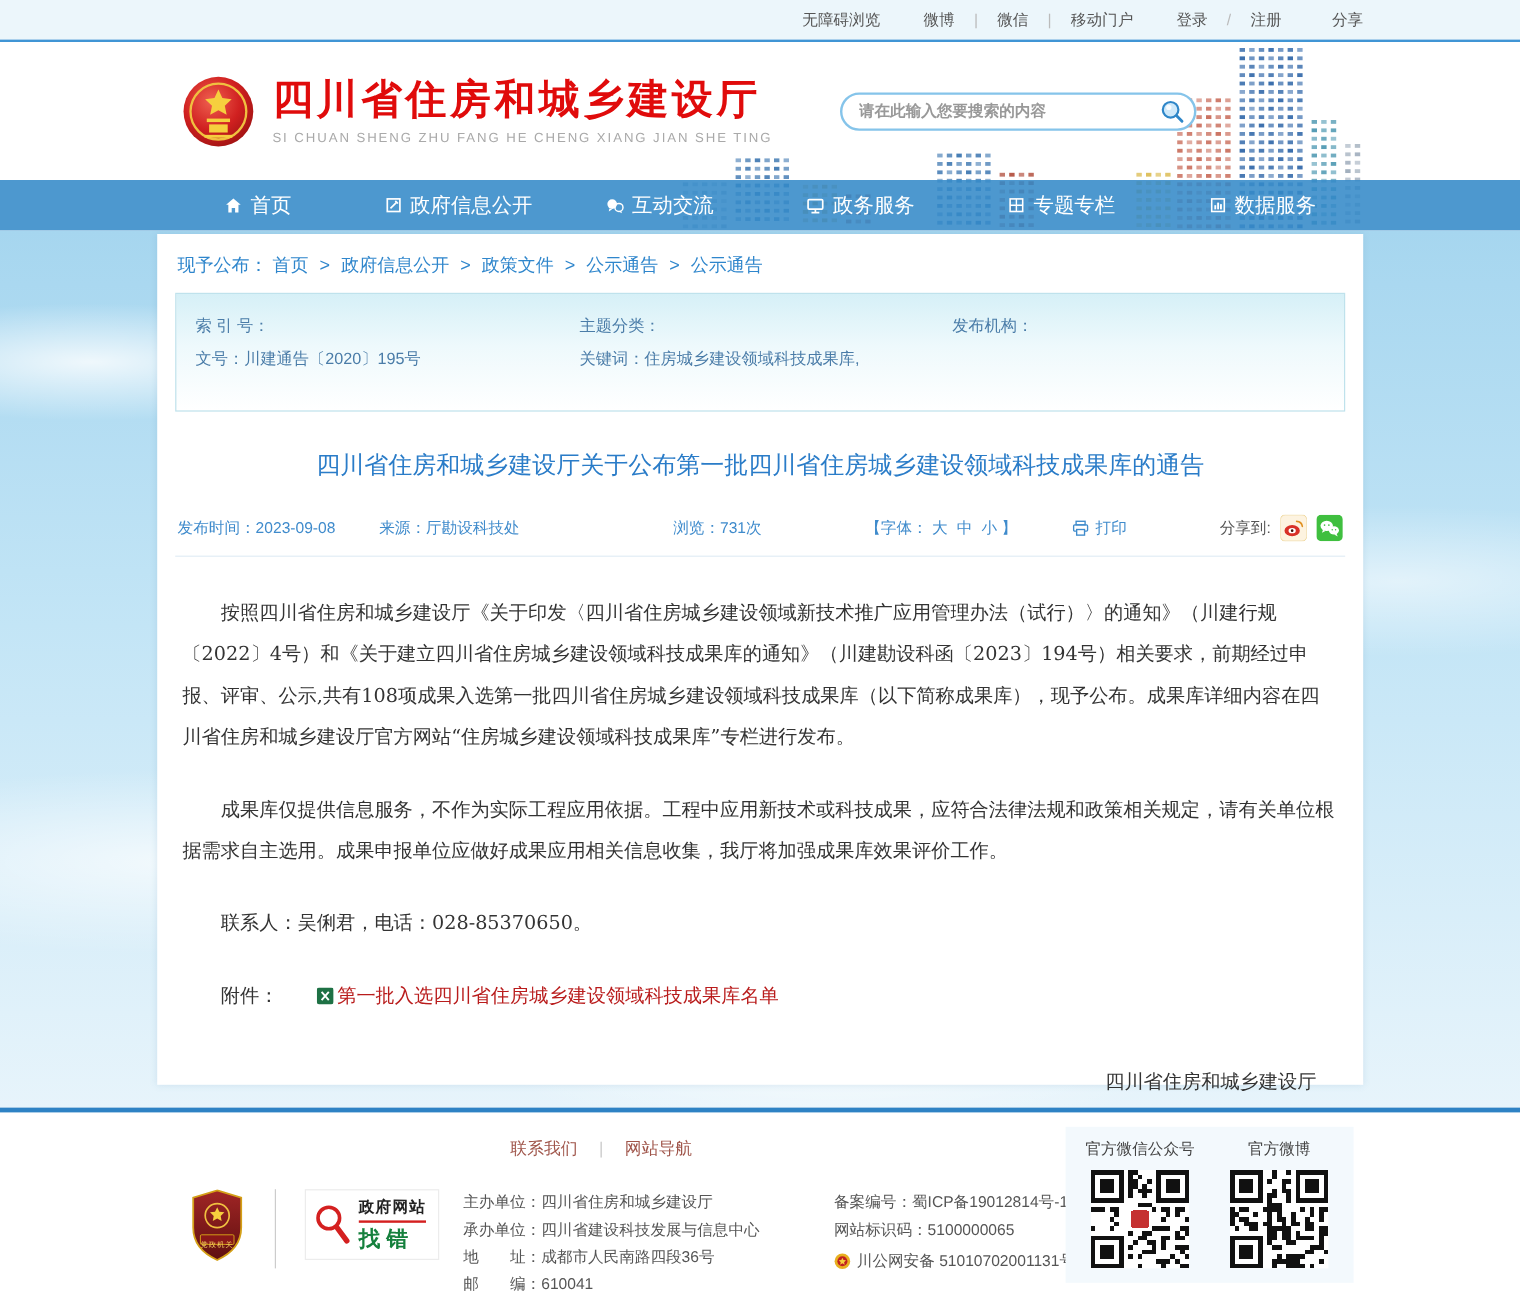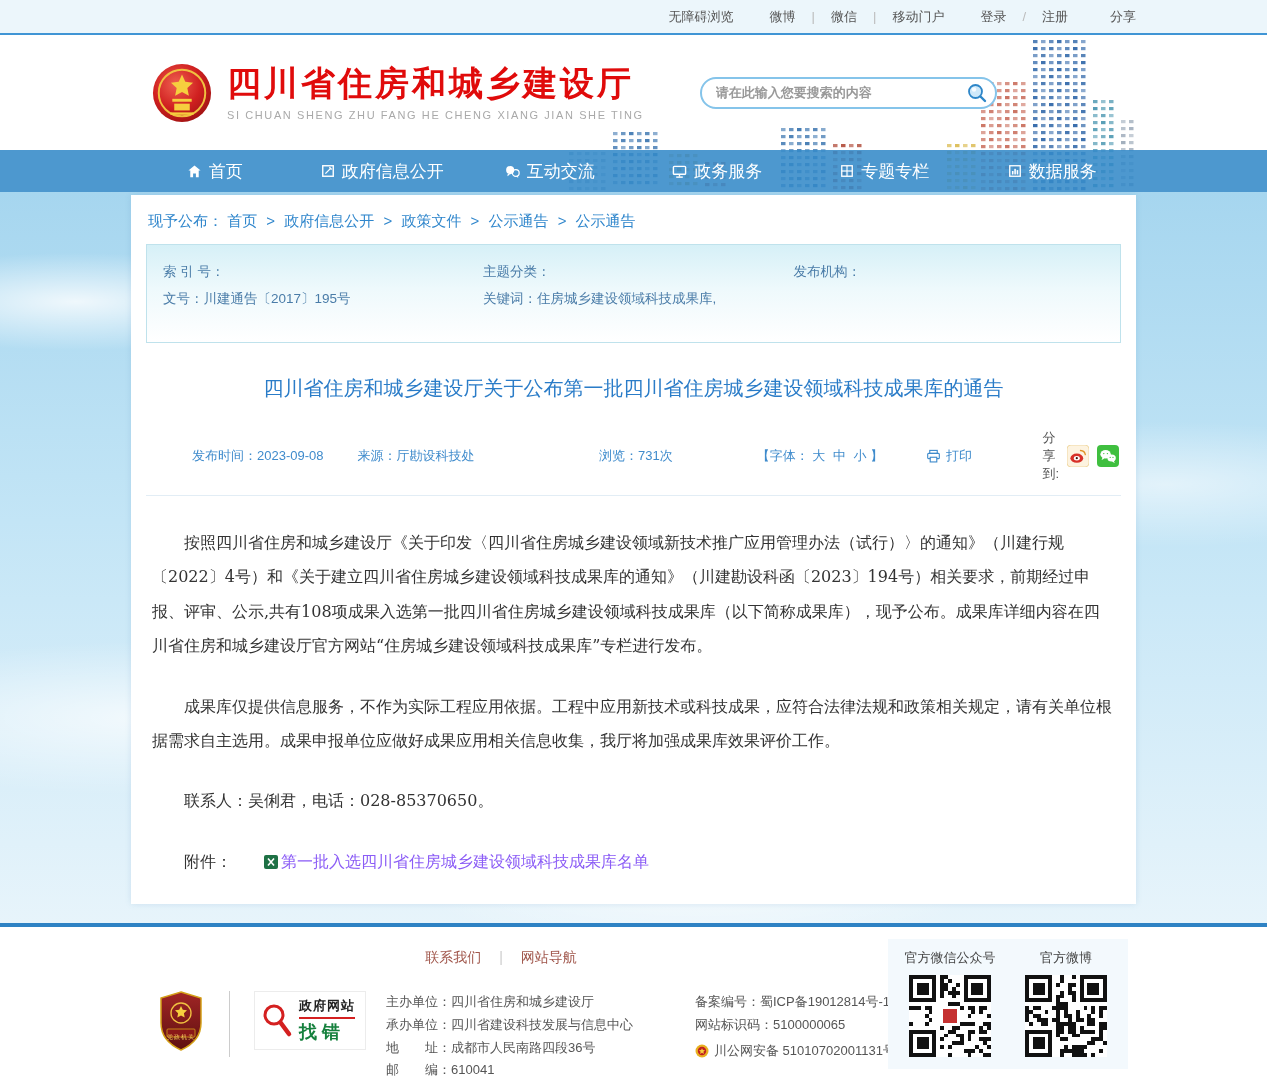--- a/index.html
+++ b/index.html
@@ -59,28 +59,28 @@
     border:1px solid #bfe2ec;
     background:linear-gradient(180deg,#d6f0f7 0%, #eef9fc 45%, #ffffff 100%);
     padding:13px 16px 30px; font-size:13.5px; color:#4a7ca8;
   }
   .meta-row { display:flex; line-height:2.0; }
   .meta-cell-1 { width:34%; } .meta-cell-2 { width:33%; } .meta-cell-3 { width:33%; }
 
   .article-title { text-align:center; font-size:20px; font-weight:normal; color:#2a7cc8; margin:30px 40px 20px; line-height:1.5; }
   .article-meta { display:flex; align-items:center; font-size:13px; color:#3f8bcc; padding:6px 2px 12px; border-bottom:1px solid #e2edf5; }
   .article-meta a { color:#3f8bcc; }
-  .am-publish { width:168px;margin-left:44px; } .am-source { width:245px; } .am-views { width:160px; } .am-font { width:172px; } .am-print { width:118px; display:flex; align-items:center; gap:5px; }
+  .am-publish { width:168px; } .am-source { width:245px; } .am-views { width:160px; } .am-font { width:172px; } .am-print { width:118px; display:flex; align-items:center; gap:5px; }
   .am-share { flex:1; display:flex; align-items:center; justify-content:flex-end; gap:8px; color:#555; }
   .share-icon { width:22px; height:22px; display:inline-flex; cursor:pointer; }
 
   .article-body { font-family:"DejaVu Serif","Liberation Serif",serif; font-size:16px; color:#333; padding:4px 6px 0; }
   .article-body p { text-indent:2em; line-height:2.15; margin-top:26px; }
   .attachment-row { text-indent:2em; line-height:2.15; margin-top:26px; }
-  .attachment-row a { color:#8b5cf6; }
+  .attachment-row a { color:#b91c1c; }
   .excel-icon { display:inline-block; vertical-align:-2px; margin-right:3px; }
   .sig-line { text-align:right; padding-right:18px; margin-top:40px; line-height:1.6; }
   .date-line { text-align:right; padding-right:18px; margin-top:34px; line-height:1.6; }
 
   .related-wrap { margin-top:46px; }
   .related-title { display:inline-block; font-size:15px; color:#e03c2d; padding:0 4px 10px 2px; }
   .related-line { position:relative; height:2px; background:#e9e9e9; }
   .related-line-red { position:absolute; left:0; top:-1px; width:118px; height:4px; background:#e03c2d; }
 
   
@@ -761,21 +761,21 @@
       <a>公示通告</a>
     </div>
 
     <div class="meta-box">
       <div class="meta-row">
         <div class="meta-cell-1"><span>索 引 号：</span><span></span></div>
         <div class="meta-cell-2"><span>主题分类：</span><span></span></div>
         <div class="meta-cell-3"><span>发布机构：</span><span></span></div>
       </div>
       <div class="meta-row">
-        <div class="meta-cell-1"><span>文号：</span><span>川建通告〔2017〕195号</span></div>
+        <div class="meta-cell-1"><span>文号：</span><span>川建通告〔2020〕195号</span></div>
         <div class="meta-cell-2"><span>关键词：</span><span>住房城乡建设领域科技成果库,</span></div>
         <div class="meta-cell-3"></div>
       </div>
     </div>
 
     <h2 class="article-title">四川省住房和城乡建设厅关于公布第一批四川省住房城乡建设领域科技成果库的通告</h2>
 
     <div class="article-meta">
       <span class="am-publish"><span>发布时间：</span><span>2023-09-08</span></span>
       <span class="am-source"><span>来源：</span><span>厅勘设科技处</span></span>

